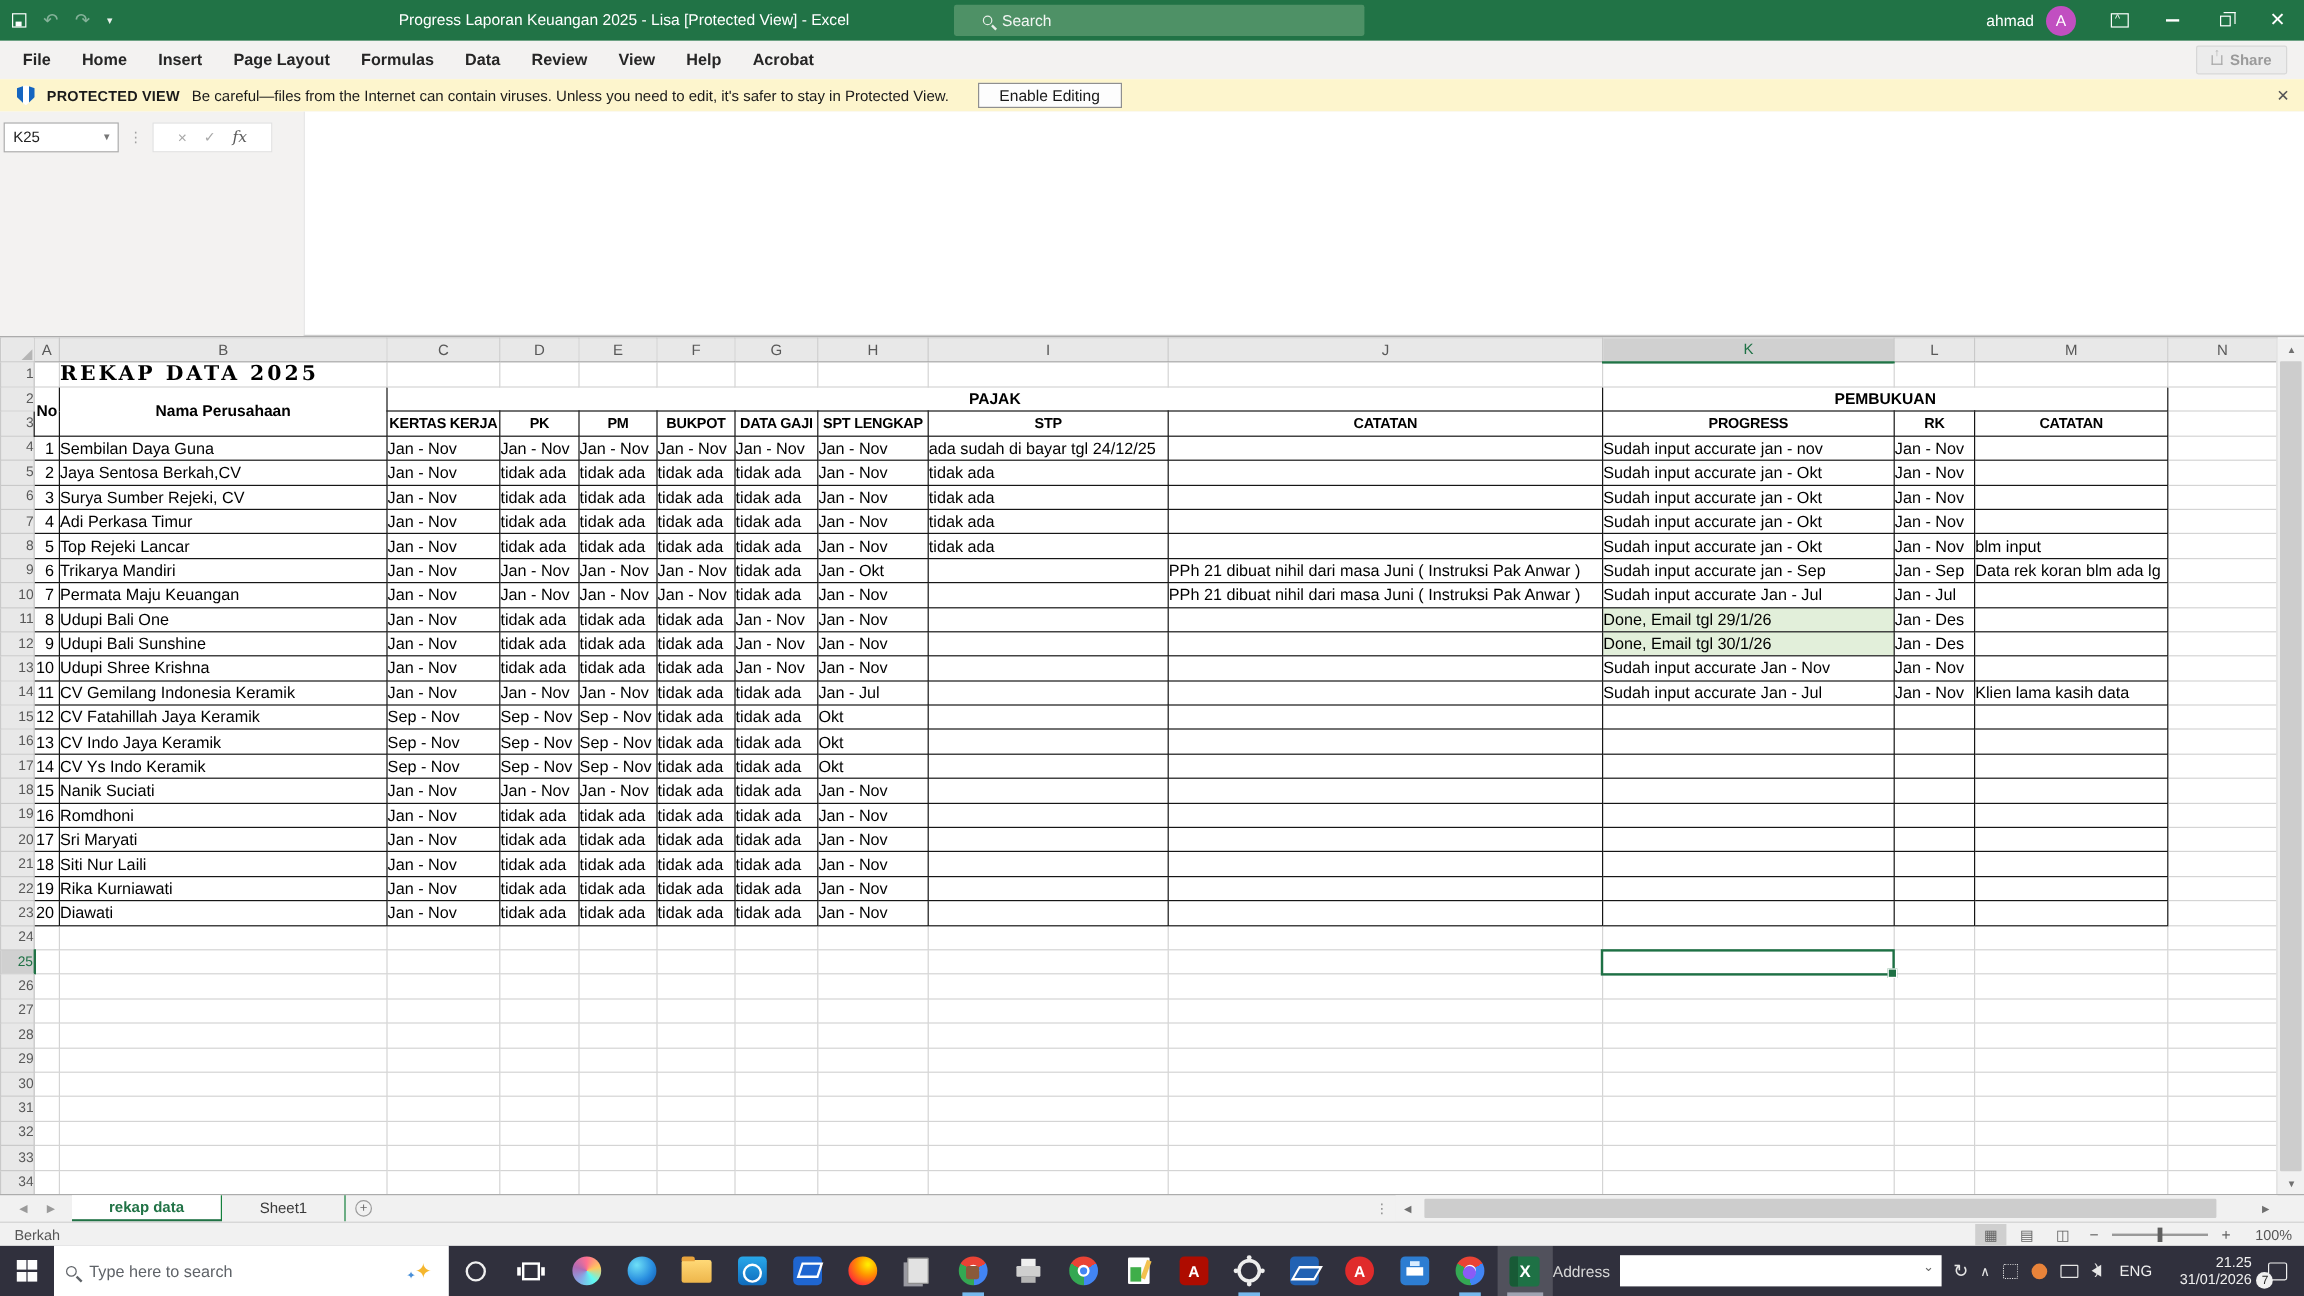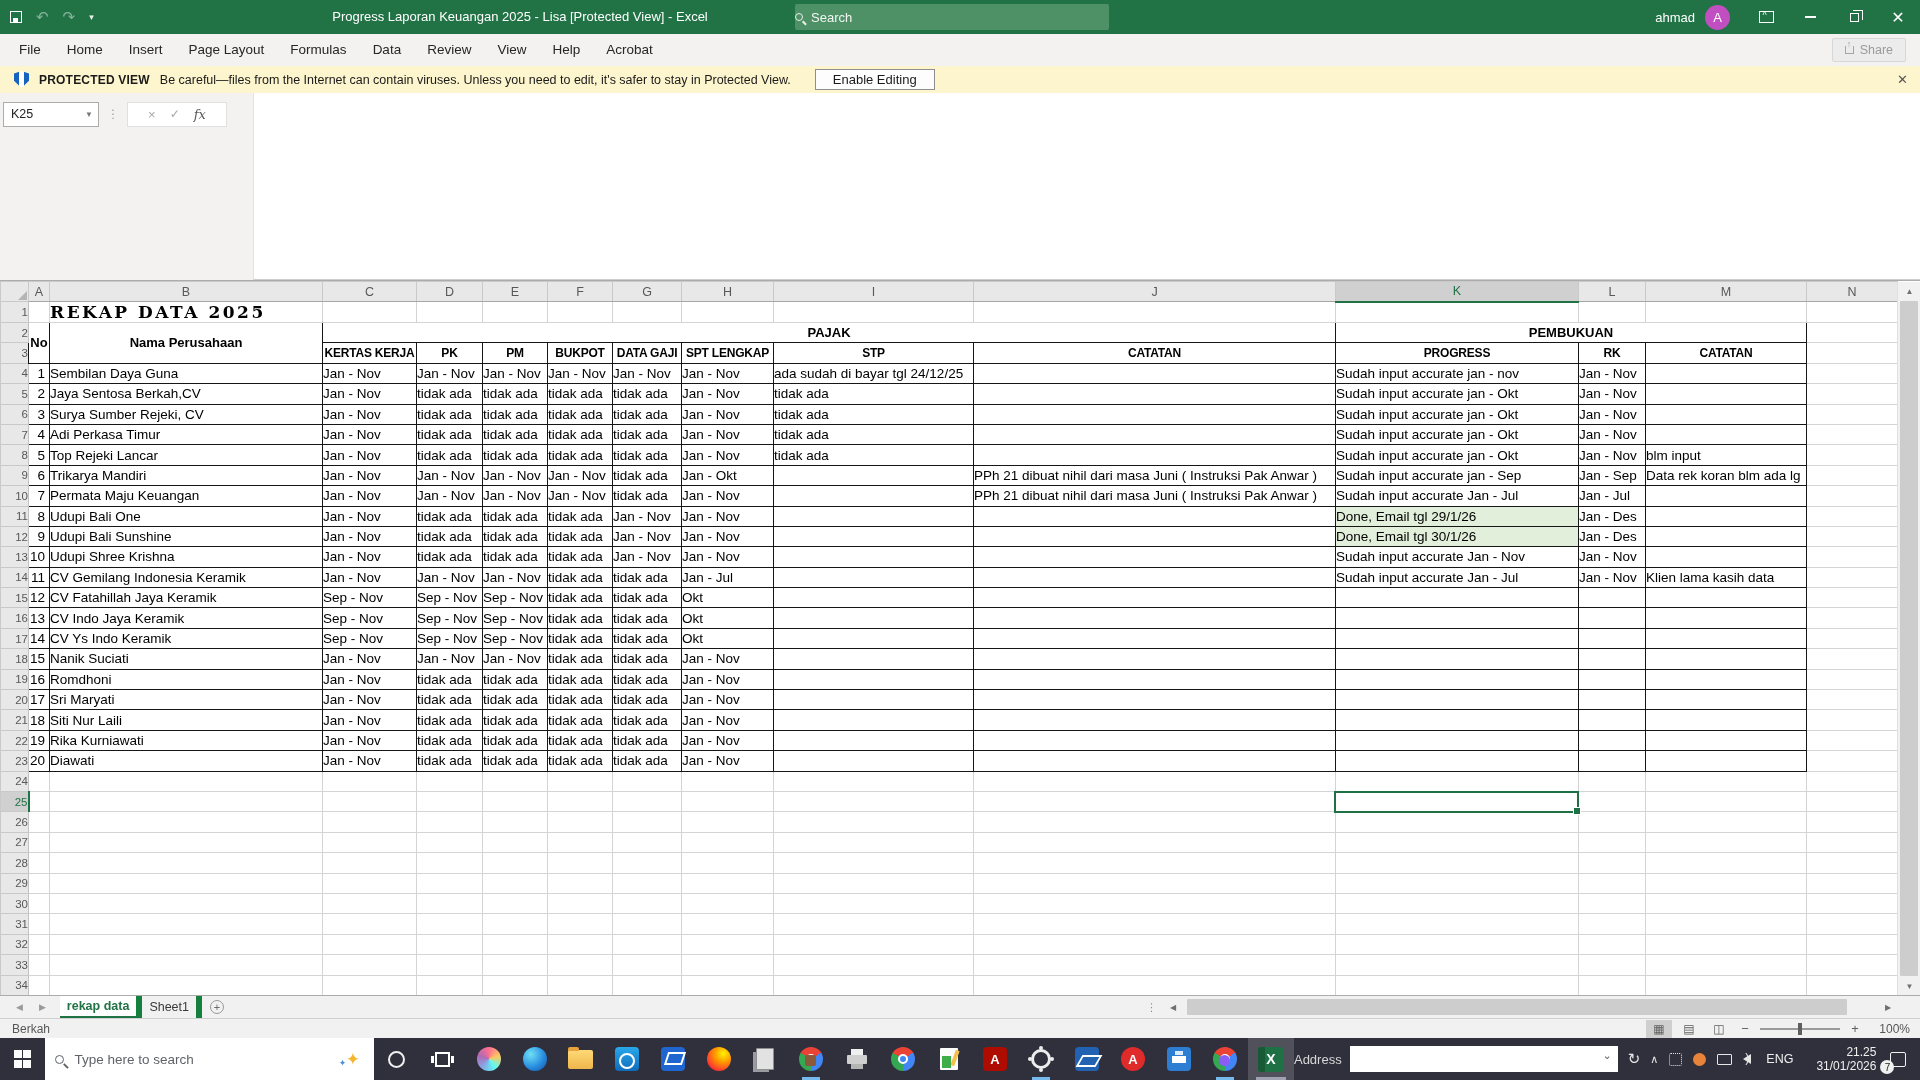--- a/index.html
+++ b/index.html
@@ -9,39 +9,39 @@
 
   
   .titlebar { height:34px; background:#217346; color:#fff; position:relative; flex:none; }
   .qat { position:absolute; left:10px; top:0; height:34px; display:flex; align-items:center; gap:14px; }
   .sv { width:12px; height:12px; border:1.5px solid #fff; position:relative; }
   .sv::after { content:""; position:absolute; left:2px; bottom:0; width:5px; height:4px; background:#fff; }
   .undo,.redo { font-size:15px; opacity:.45; }
   .qcaret { font-size:9px; opacity:.9; }
   .wtitle { position:absolute; left:290px; top:0; width:460px; height:34px; line-height:34px;
     text-align:center; font-size:13px; white-space:nowrap; }
-  .tsearch { position:absolute; left:795px; top:4px; width:314px; height:26px; background:#4e9166;
-    border-radius:2px; display:flex; align-items:center; gap:8px; font-size:13px; color:#f2f6f3; }
+  .tsearch { position:absolute; left:795px; top:4px; width:342px; height:26px; background:#4e9166;
+    border-radius:2px; display:flex; align-items:center; padding-left:24px; gap:8px; font-size:13px; color:#f2f6f3; }
   .lens { width:8px; height:8px; border:1.6px solid #e8efe9; border-radius:50%; position:relative; flex:none; }
   .lens::after { content:""; position:absolute; width:5px; height:1.6px; background:#e8efe9;
     transform:rotate(45deg); left:6px; top:8px; }
   .tright { position:absolute; right:0; top:0; height:34px; display:flex; align-items:center; }
   .uname { font-size:13px; margin-right:10px; }
   .avatar { width:25px; height:25px; border-radius:50%; background:#c14fc1; color:#fff; font-size:13px;
     display:flex; align-items:center; justify-content:center; margin-right:14px; }
   .wbtn { width:44px; height:34px; display:flex; align-items:center; justify-content:center; color:#fff; }
   .ribopt { width:15px; height:12px; border:1.3px solid #fff; position:relative; }
   .ribopt::after { content:"^"; position:absolute; left:3px; top:-2px; font-size:9px; }
   .minbar { width:11px; height:1.5px; background:#fff; }
   .resticon { width:9px; height:9px; border:1.3px solid #fff; position:relative; }
   .resticon::before { content:""; position:absolute; left:2px; top:-4px; width:9px; height:9px; border:1.3px solid #fff; border-bottom:none; border-left:none; }
   .xglyph { font-size:16px; font-weight:400; }
 
   
-  .menubar { height:32px; background:#f3f2f1; display:flex; align-items:center; padding-left:6px; flex:none; position:relative; }
+  .menubar { height:32px; background:#f3f2f1; display:flex; align-items:center; padding-left:6px; flex:none; position:relative;font-weight:bold; }
   .mtab { font-size:13.5px; color:#262626; padding:0 13px; line-height:32px; }
   .share { position:absolute; right:14px; top:4px; height:24px; padding:0 12px; background:#ececec;
     border:1px solid #d7d7d7; border-radius:2px; display:flex; align-items:center; gap:6px;
     color:#9a9a9a; font-size:12.5px; }
   .shicon { width:9px; height:8px; border:1.2px solid #a5a5a5; border-top:none; position:relative; }
   .shicon::after { content:"↑"; position:absolute; left:1px; top:-7px; font-size:9px; color:#a5a5a5; }
 
   
   .pvbar { height:27px; background:#fdf5cd; display:flex; align-items:center; padding-left:14px; gap:10px; flex:none; position:relative; }
   .shield { width:15px; height:17px; clip-path:polygon(50% 0,100% 15%,100% 58%,50% 100%,0 58%,0 15%);
@@ -99,22 +99,22 @@
     border-left:1px solid #e0e0e0; }
   .vs-up,.vs-dn { position:absolute; left:0; width:23px; height:18px; color:#707070; font-size:8px;
     display:flex; align-items:center; justify-content:center; }
   .vs-up { top:0; } .vs-dn { bottom:0; }
   .vthumb { position:absolute; left:2px; right:2px; top:19px; bottom:19px; background:#cdcdcd; border-radius:1px; }
 
   
   .tabbar { height:23px; background:#f1f1f1; border-top:1px solid #acacac; flex:none;
     display:flex; align-items:stretch; position:relative; }
   .tnav { display:flex; align-items:center; gap:16px; padding:0 14px 0 16px; color:#9a9a9a; font-size:9px; }
-  .stab { padding:0 7px; display:flex; align-items:center; font-size:12.5px; color:#3a3a3a;
-    border-right:6px solid #15803d;text-align:right; }
+  .stab { padding:0 31px; display:flex; align-items:center; font-size:12.5px; color:#3a3a3a;
+    border-right:1px solid #15803d;text-align:right; }
   .stab.act { background:#fff; color:#217346; font-weight:bold; border-bottom:2px solid #217346; }
   .addsheet { width:30px; display:flex; align-items:center; justify-content:center; }
   .addsheet span { width:14px; height:14px; border:1px solid #9a9a9a; border-radius:50%; color:#6a6a6a;
     font-size:11px; line-height:12px; text-align:center; }
   .tb-dots { margin-left:auto; color:#8a8a8a; font-size:11px; display:flex; align-items:center; padding-right:6px; }
   .hscroll { width:735px; display:flex; align-items:center; background:#f1f1f1; }
   .hs-l,.hs-r { width:20px; color:#707070; font-size:8px; text-align:center; }
   .htrack { flex:1; height:100%; position:relative; }
   .hthumb { position:absolute; left:4px; top:3px; bottom:3px; width:660px; background:#cdcdcd; border-radius:1px; }
   .tb-corner { width:22px; }

